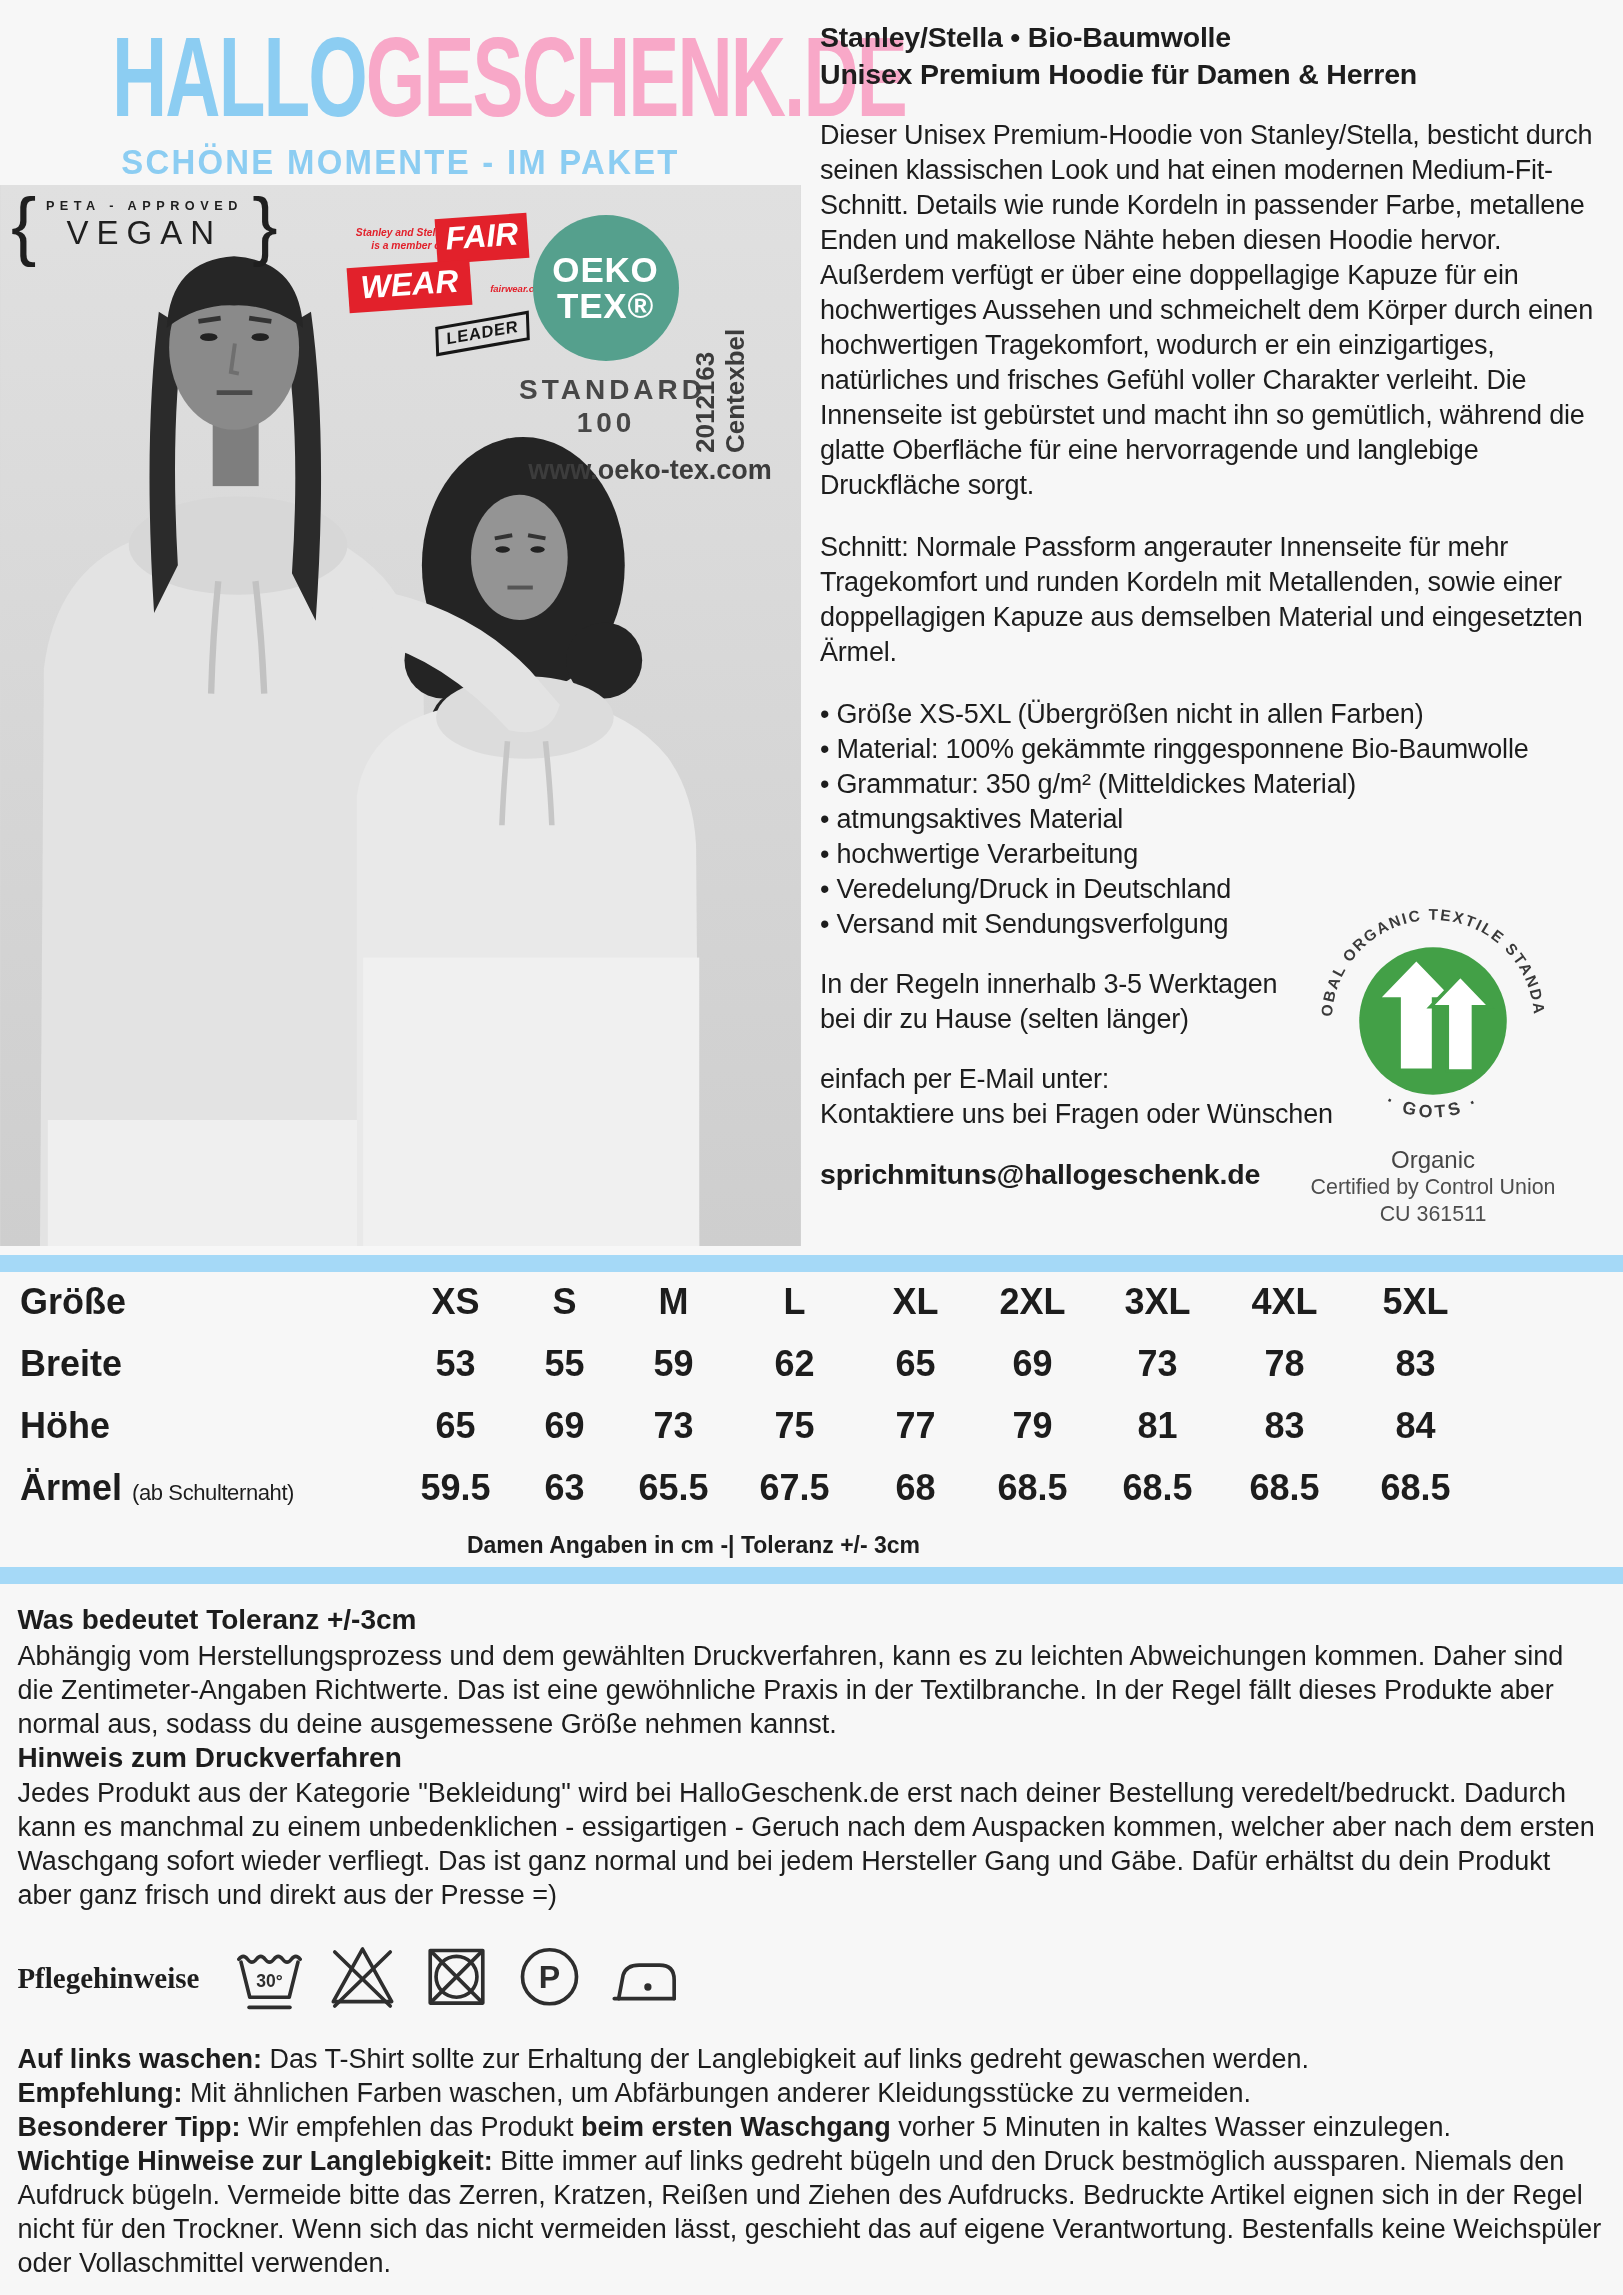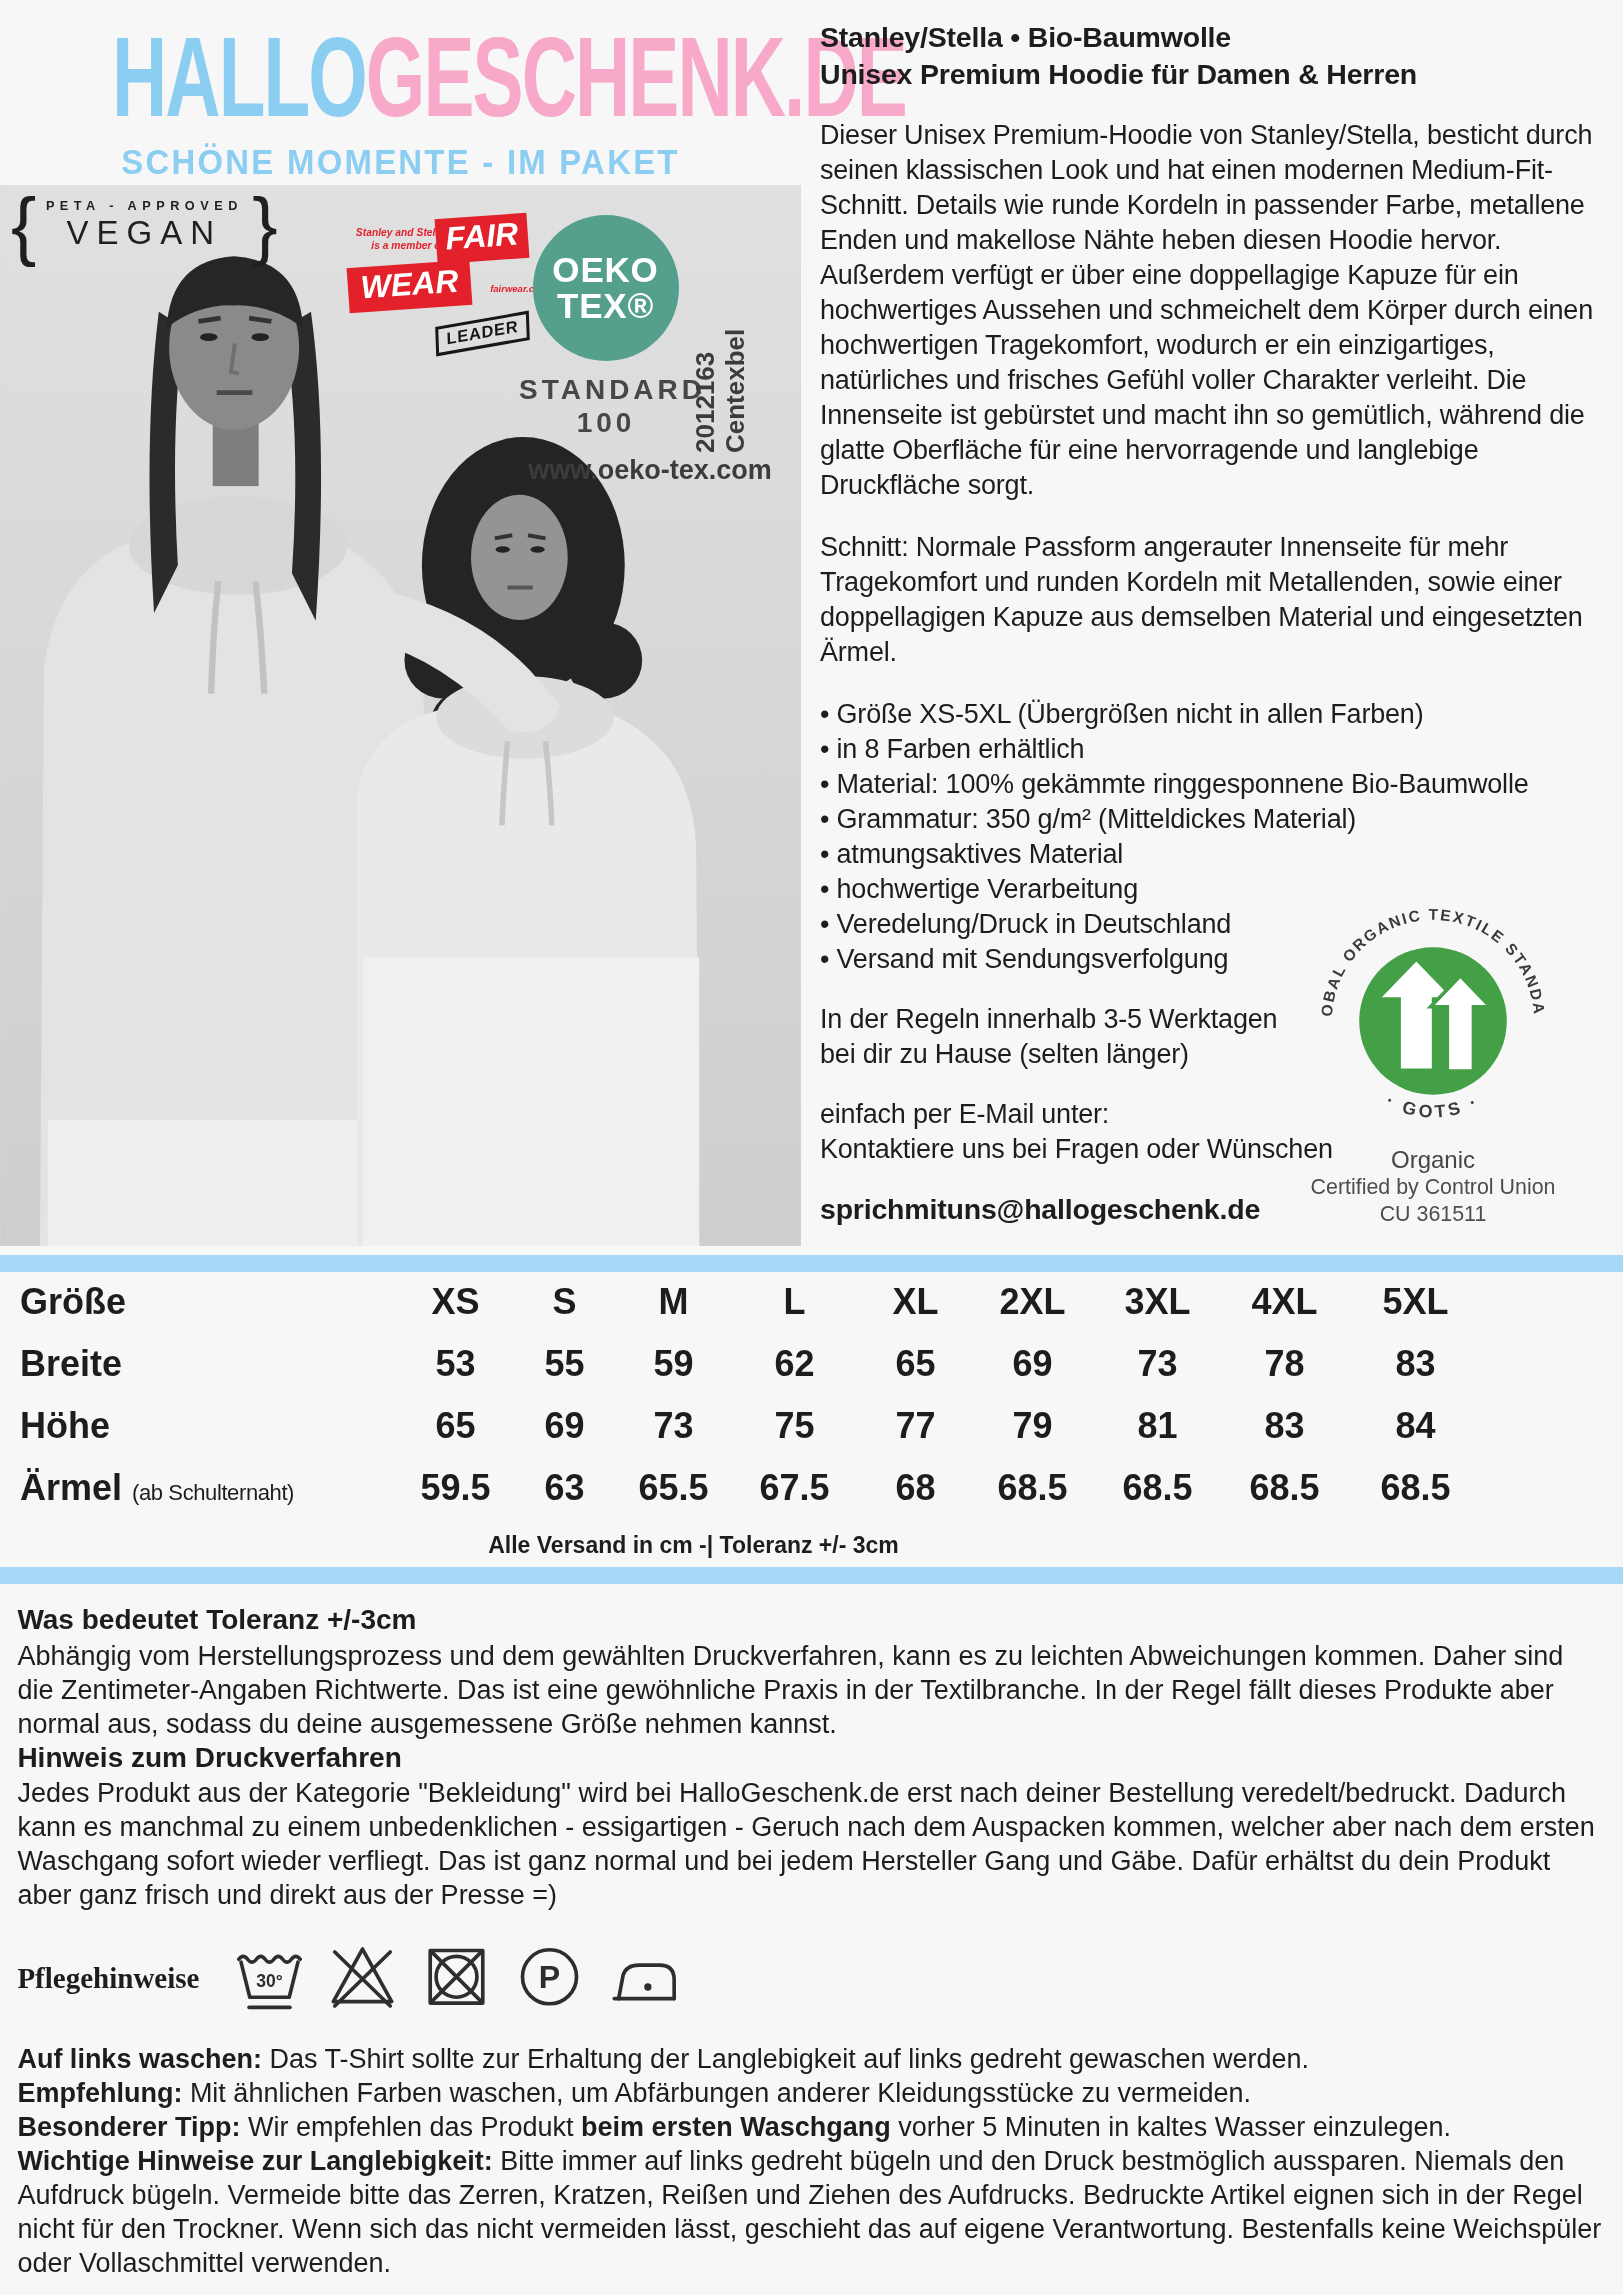--- a/index.html
+++ b/index.html
@@ -168,21 +168,20 @@
 
   <div class="right-col">
     <div class="title">
       <div>Stanley/Stella • Bio-Baumwolle</div>
       <div>Unisex Premium Hoodie für Damen &amp; Herren</div>
     </div>
     <p class="para">Dieser Unisex Premium-Hoodie von Stanley/Stella, besticht durch seinen klassischen Look und hat einen modernen Medium-Fit-Schnitt. Details wie runde Kordeln in passender Farbe, metallene Enden und makellose Nähte heben diesen Hoodie hervor. Außerdem verfügt er über eine doppellagige Kapuze für ein hochwertiges Aussehen und schmeichelt dem Körper durch einen hochwertigen Tragekomfort, wodurch er ein einzigartiges, natürliches und frisches Gefühl voller Charakter verleiht. Die Innenseite ist gebürstet und macht ihn so gemütlich, während die glatte Oberfläche für eine hervorragende und langlebige Druckfläche sorgt.</p>
     <p class="para">Schnitt: Normale Passform angerauter Innenseite für mehr Tragekomfort und runden Kordeln mit Metallenden, sowie einer doppellagigen Kapuze aus demselben Material und eingesetzten Ärmel.</p>
     <div class="bullets">
       <div>• Größe XS-5XL (Übergrößen nicht in allen Farben)</div>
-      <div>• in 8 Farben erhältlich</div>
       <div>• Material: 100% gekämmte ringgesponnene Bio-Baumwolle</div>
       <div>• Grammatur: 350 g/m² (Mitteldickes Material)</div>
       <div>• atmungsaktives Material</div>
       <div>• hochwertige Verarbeitung</div>
       <div>• Veredelung/Druck in Deutschland</div>
       <div>• Versand mit Sendungsverfolgung</div>
     </div>
     <div class="ship">
       <div>In der Regeln innerhalb 3-5 Werktagen</div>
       <div>bei dir zu Hause (selten länger)</div>
@@ -259,21 +258,21 @@
       <div class="tcell">59.5</div>
       <div class="tcell">63</div>
       <div class="tcell">65.5</div>
       <div class="tcell">67.5</div>
       <div class="tcell">68</div>
       <div class="tcell">68.5</div>
       <div class="tcell">68.5</div>
       <div class="tcell">68.5</div>
       <div class="tcell">68.5</div>
     </div>
-    <div class="tnote">Alle Versand in cm -| Toleranz +/- 3cm</div>
+    <div class="tnote">Damen Angaben in cm -| Toleranz +/- 3cm</div>
   </div>
 
   <div class="bar bar2"></div>
 
   <div class="bottom">
     <h3>Was bedeutet Toleranz +/-3cm</h3>
     <p>Abhängig vom Herstellungsprozess und dem gewählten Druckverfahren, kann es zu leichten Abweichungen kommen. Daher sind die Zentimeter-Angaben Richtwerte. Das ist eine gewöhnliche Praxis in der Textilbranche. In der Regel fällt dieses Produkte aber normal aus, sodass du deine ausgemessene Größe nehmen kannst.</p>
 
     <h3 class="sec2">Hinweis zum Druckverfahren</h3>
     <p>Jedes Produkt aus der Kategorie "Bekleidung" wird bei HalloGeschenk.de erst nach deiner Bestellung veredelt/bedruckt. Dadurch kann es manchmal zu einem unbedenklichen - essigartigen - Geruch nach dem Auspacken kommen, welcher aber nach dem ersten Waschgang sofort wieder verfliegt. Das ist ganz normal und bei jedem Hersteller Gang und Gäbe. Dafür erhältst du dein Produkt aber ganz frisch und direkt aus der Presse =)</p>

